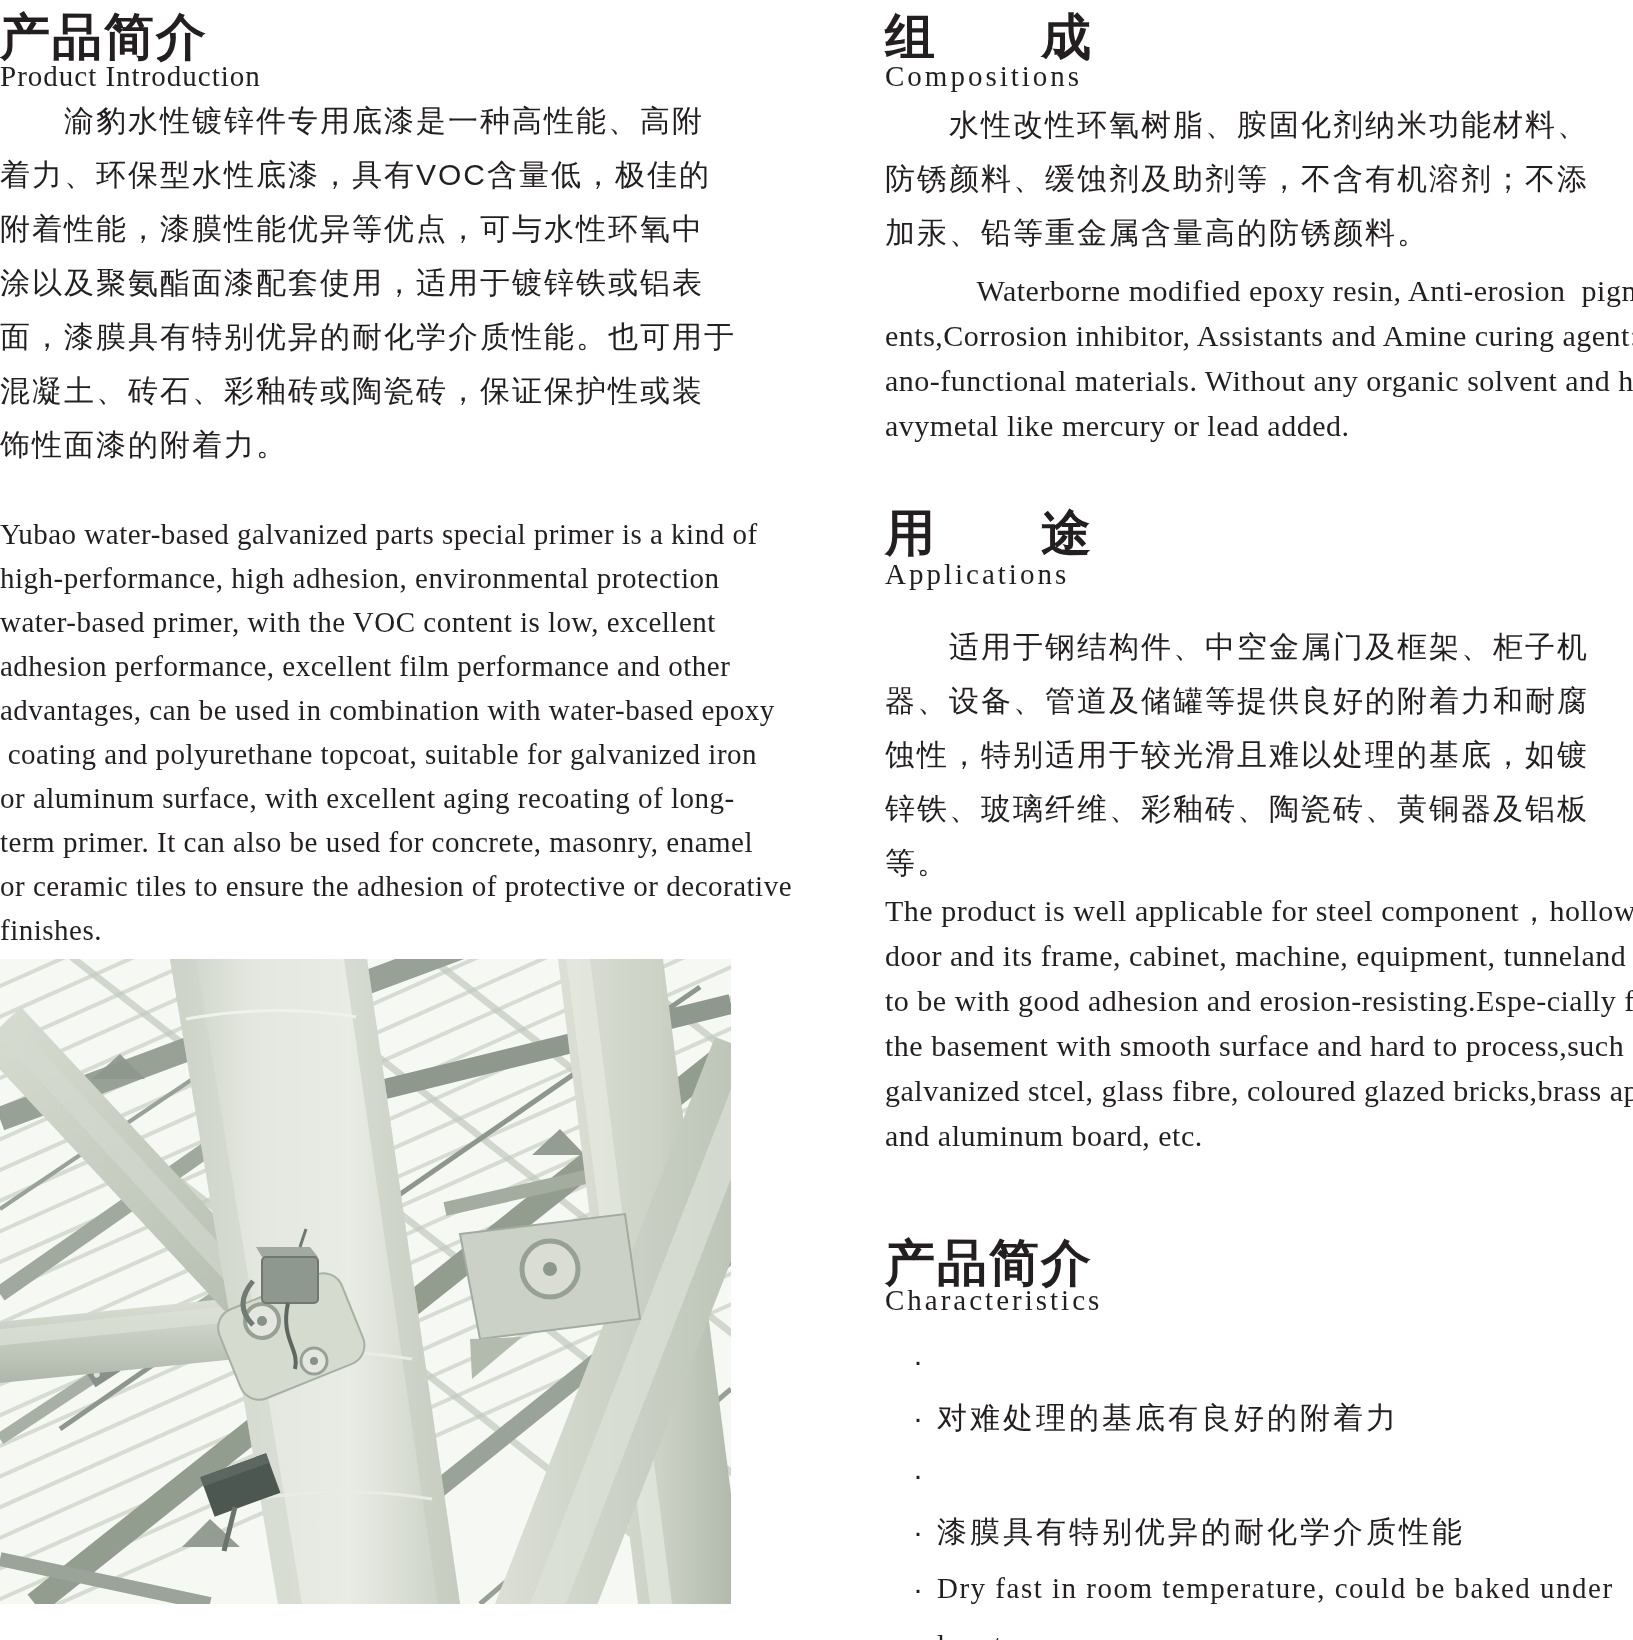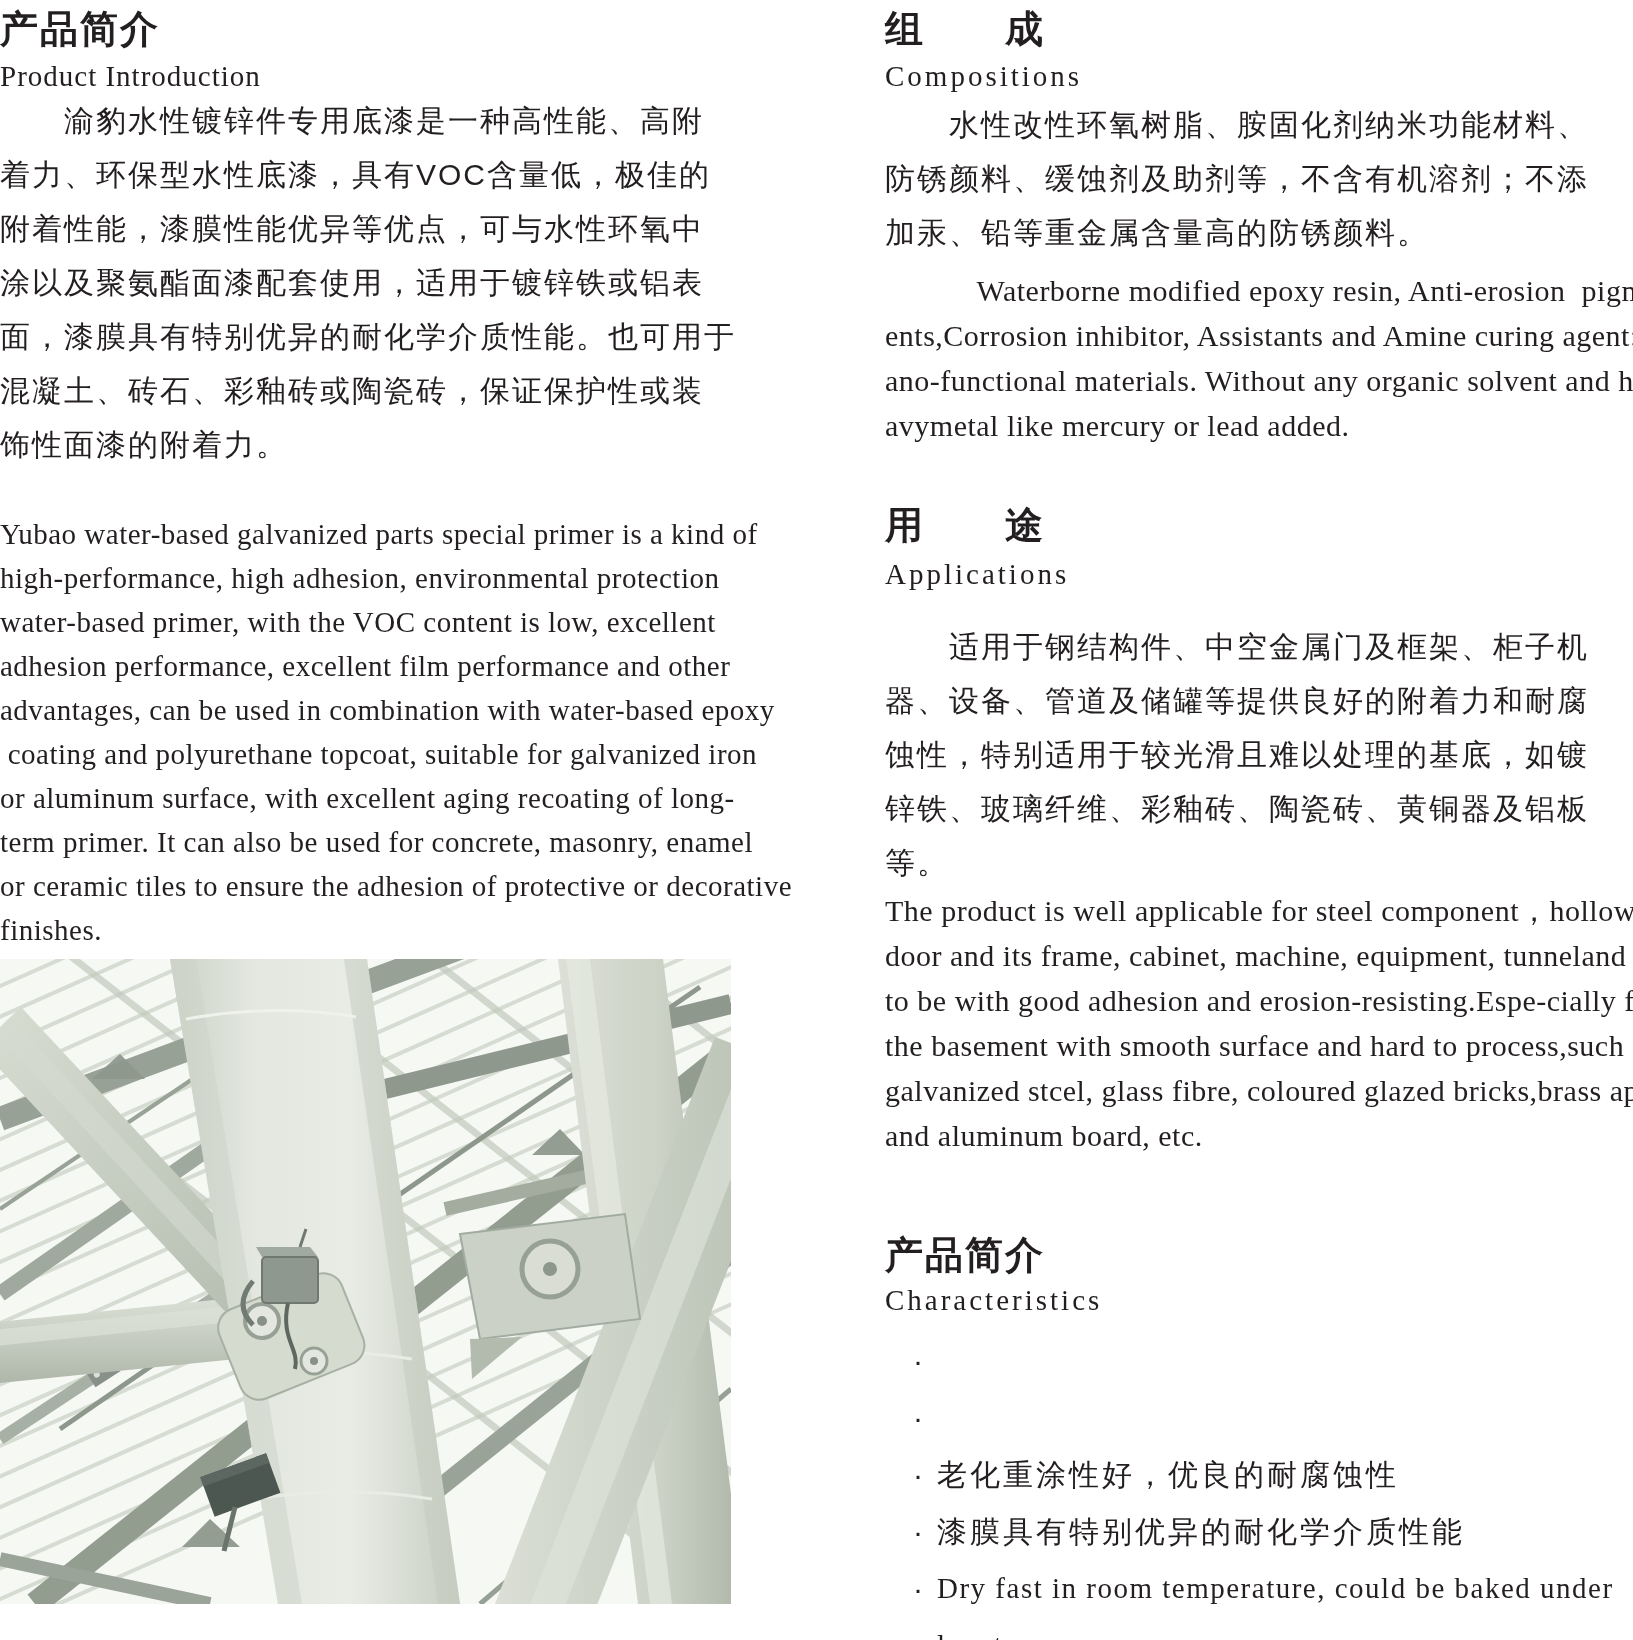--- a/index.html
+++ b/index.html
@@ -12,21 +12,21 @@
     font-family:"Liberation Sans", sans-serif;
   }
   .col { position:absolute; top:0; }
   .col-left  { left:0;   width:780px; }
   .col-right { left:885px; width:730px; }
   .abs { position:absolute; left:0; }
 
   .h-cn {
     font-family:"Liberation Sans", sans-serif;
     font-weight:bold;
-    font-size:38px;
+    font-size:50px;
     letter-spacing:2px;
     white-space:pre;
   }
   .h-en {
     font-family:Liberation Serif, serif;
     font-size:29px;
     letter-spacing:3px;
     white-space:pre;
   }
   .h-en.tight { letter-spacing:1px; }
@@ -306,24 +306,24 @@
   <div class="abs h-cn" style="top:1230px;">产品简介</div>
 
   <div class="abs h-en" style="top:1284px;">Characteristics</div>
 
   <div class="abs bullets" style="top:1332px; left:28px;">
     <div class="bullet-row">
       <span class="bullet-dot">·</span>
     </div>
     <div class="bullet-row">
       <span class="bullet-dot">·</span>
-    </div>
-    <div class="bullet-row">
-      <span class="bullet-dot">·</span>
-      <span class="bullet-text-zh">老化重涂性好，优良的耐腐蚀性</span>
+      <span class="bullet-text-zh">对难处理的基底有良好的附着力</span>
+    </div>
+    <div class="bullet-row">
+      <span class="bullet-dot">·</span>
     </div>
     <div class="bullet-row">
       <span class="bullet-dot">·</span>
       <span class="bullet-text-zh">漆膜具有特别优异的耐化学介质性能</span>
     </div>
     <div class="bullet-row">
       <span class="bullet-dot">·</span>
       <span class="bullet-text-en">Dry fast in room temperature, could be baked under low te-</span>
     </div>
   </div>

